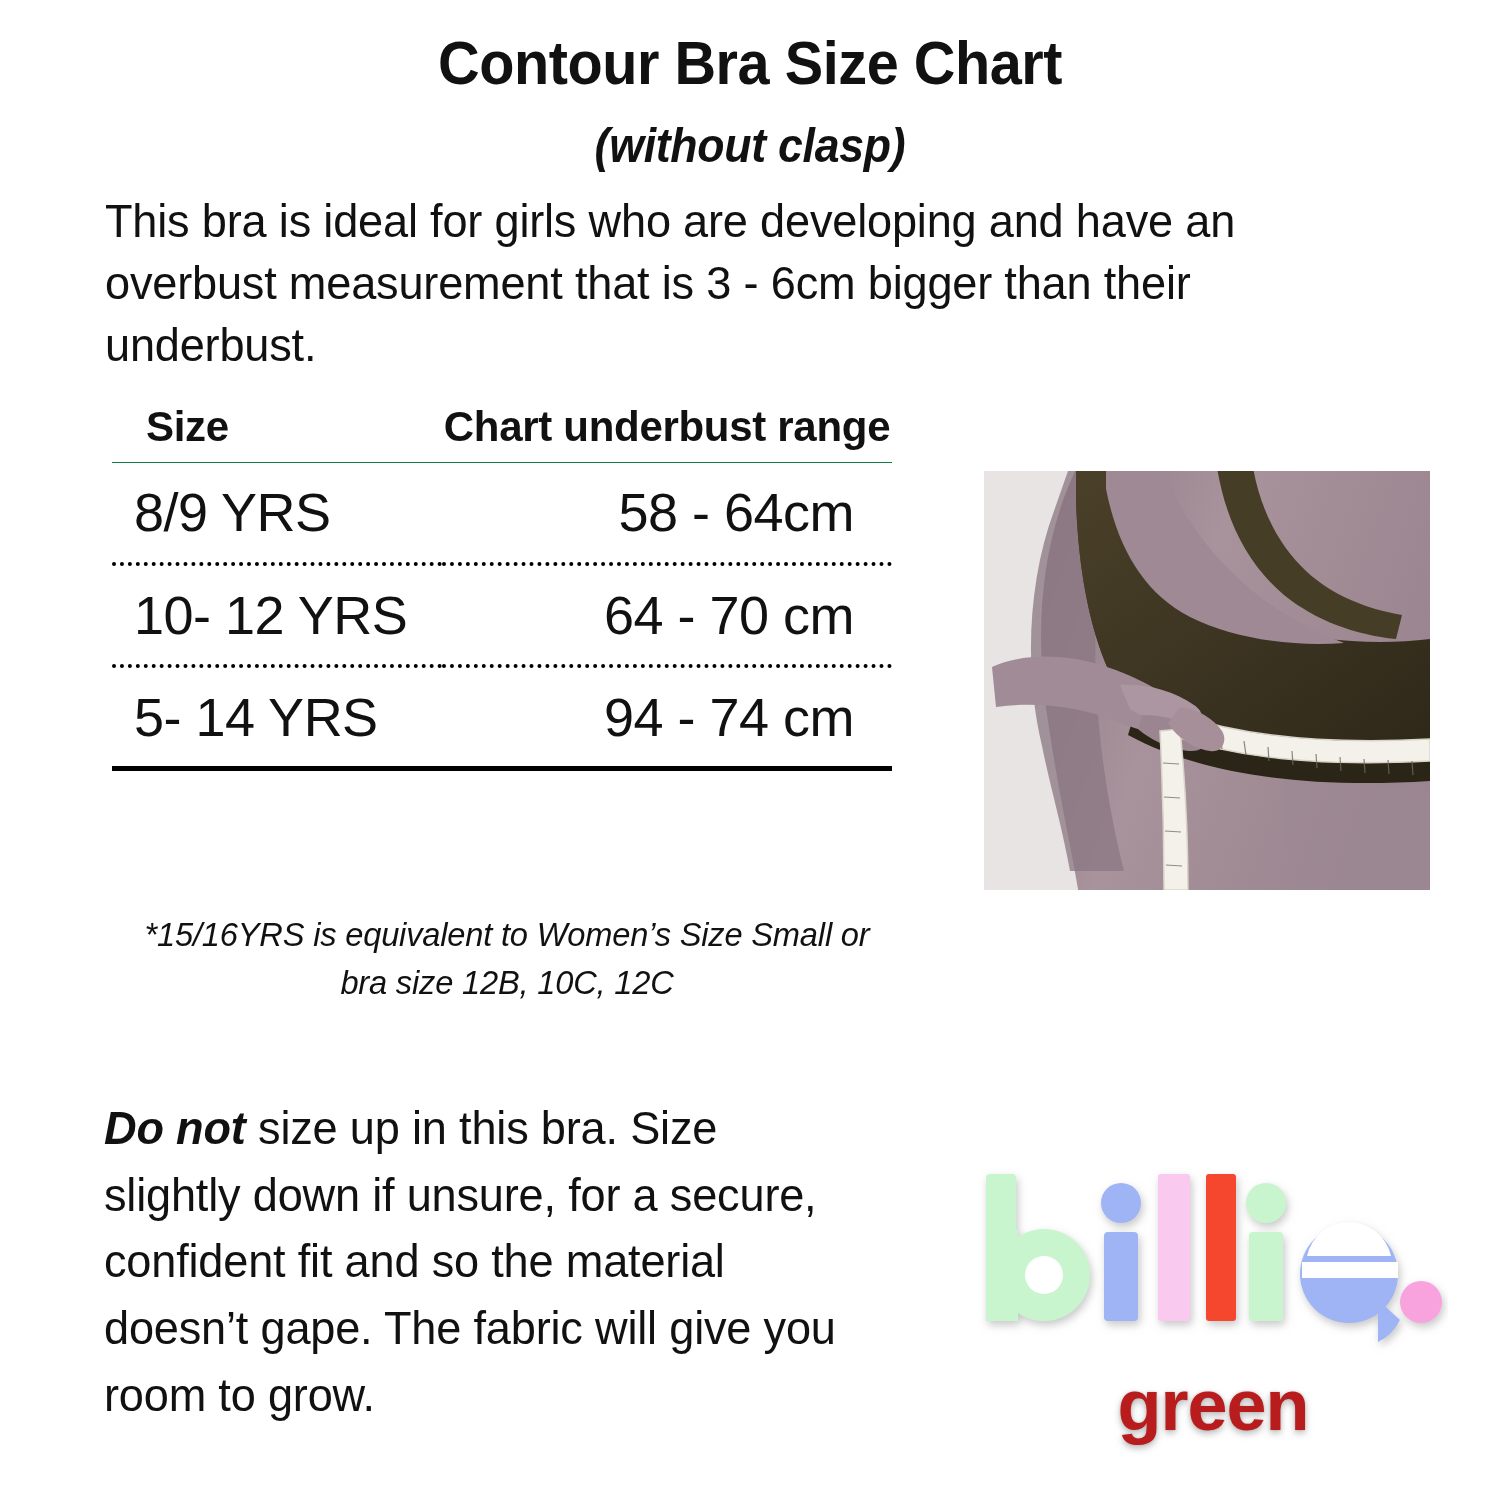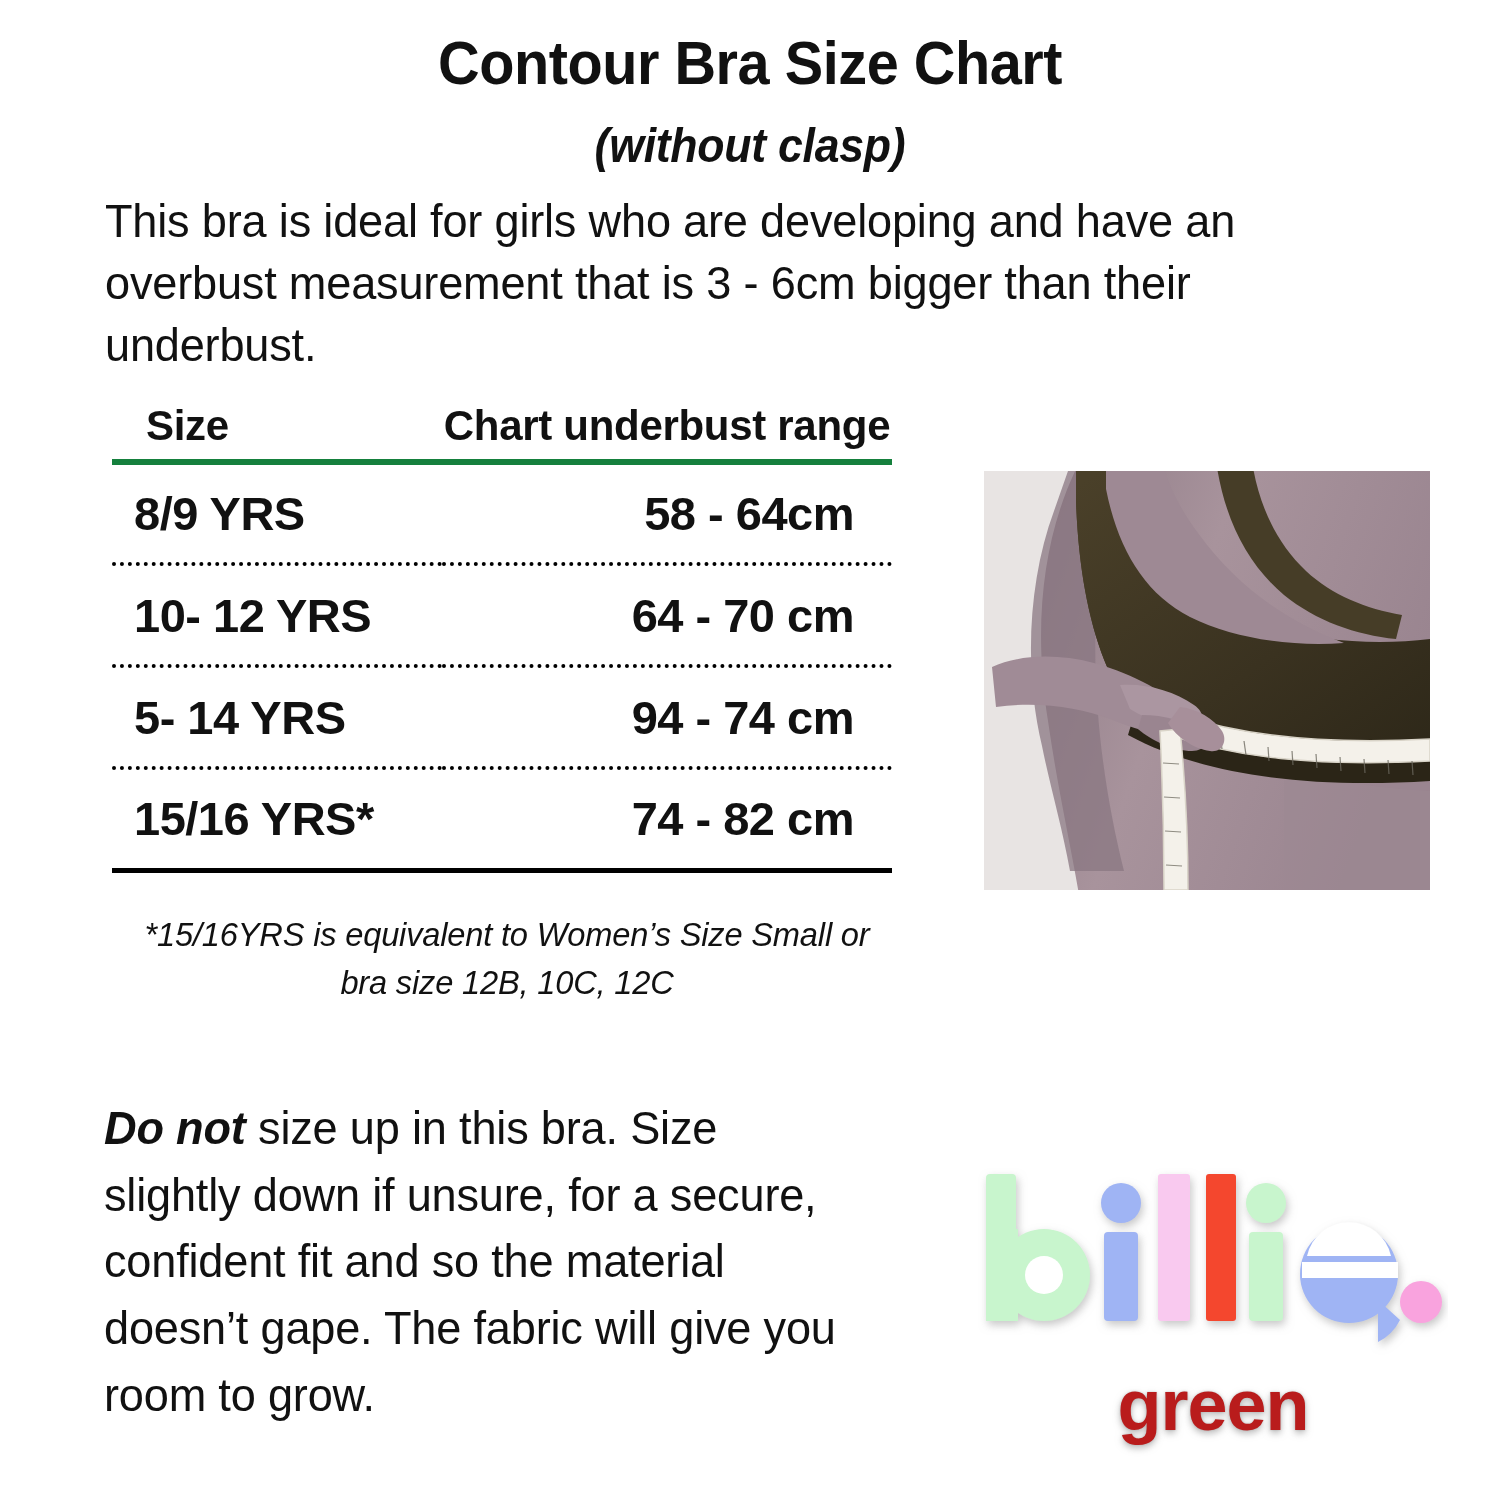--- a/index.html
+++ b/index.html
@@ -83,26 +83,26 @@
     height: 70px;
     text-align: left;
     padding-left: 34px;
     box-sizing: border-box;
   }
   .tbl thead th.col-range {
     text-align: center;
     padding-left: 0;
   }
   .tbl thead tr {
-    border-bottom: 6px solid #15803d;
+    border-bottom: 1px solid #15803d;
   }
 
   .tbl tbody td {
-    font-size: 47px;
-    font-weight: 700;
+    font-size: 54px;
+    font-weight: 400;
     letter-spacing: -0.5px;
     height: 102px;
     text-align: left;
     padding-left: 22px;
     box-sizing: border-box;
   }
   .tbl tbody td.col-range {
     text-align: right;
     padding-left: 0;
     padding-right: 38px;
@@ -202,24 +202,20 @@
         <td class="col-range">58 - 64cm</td>
       </tr>
       <tr>
         <td class="col-size">10- 12 YRS</td>
         <td class="col-range">64 - 70 cm</td>
       </tr>
       <tr>
         <td class="col-size">5- 14 YRS</td>
         <td class="col-range">94 - 74 cm</td>
       </tr>
-      <tr>
-        <td class="col-size">15/16 YRS*</td>
-        <td class="col-range">74 - 82 cm</td>
-      </tr>
     </tbody>
   </table>
 </div>
 
 <div class="footnote">*15/16YRS is equivalent to Women’s Size Small or bra size 12B, 10C, 12C</div>
 
 <div class="closing"><b>Do not</b><span> size up in this bra. Size slightly down if unsure, for a secure, confident fit and so the material doesn’t gape. The fabric will give you room to grow.</span></div>
 
 <div class="photo">
   <svg width="446" height="419" viewBox="0 0 446 419">

